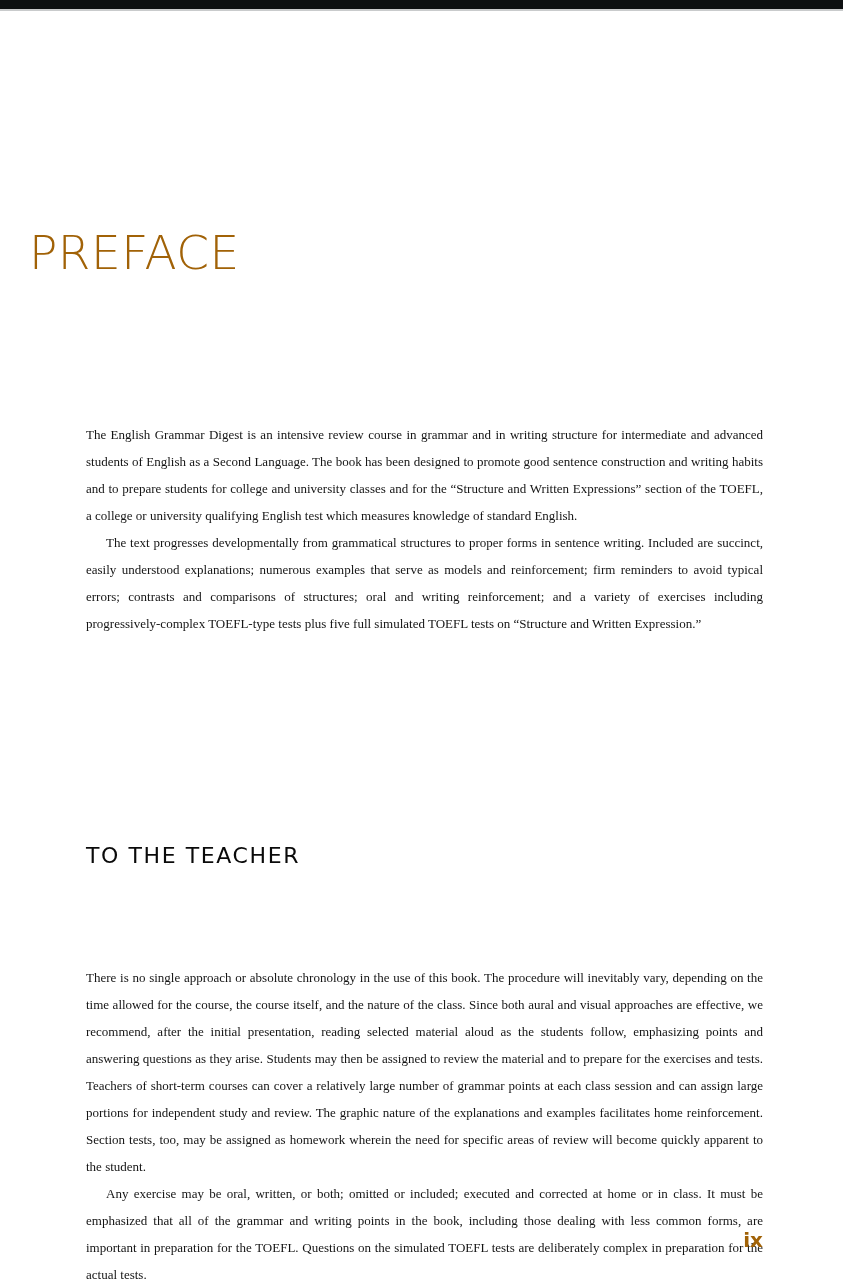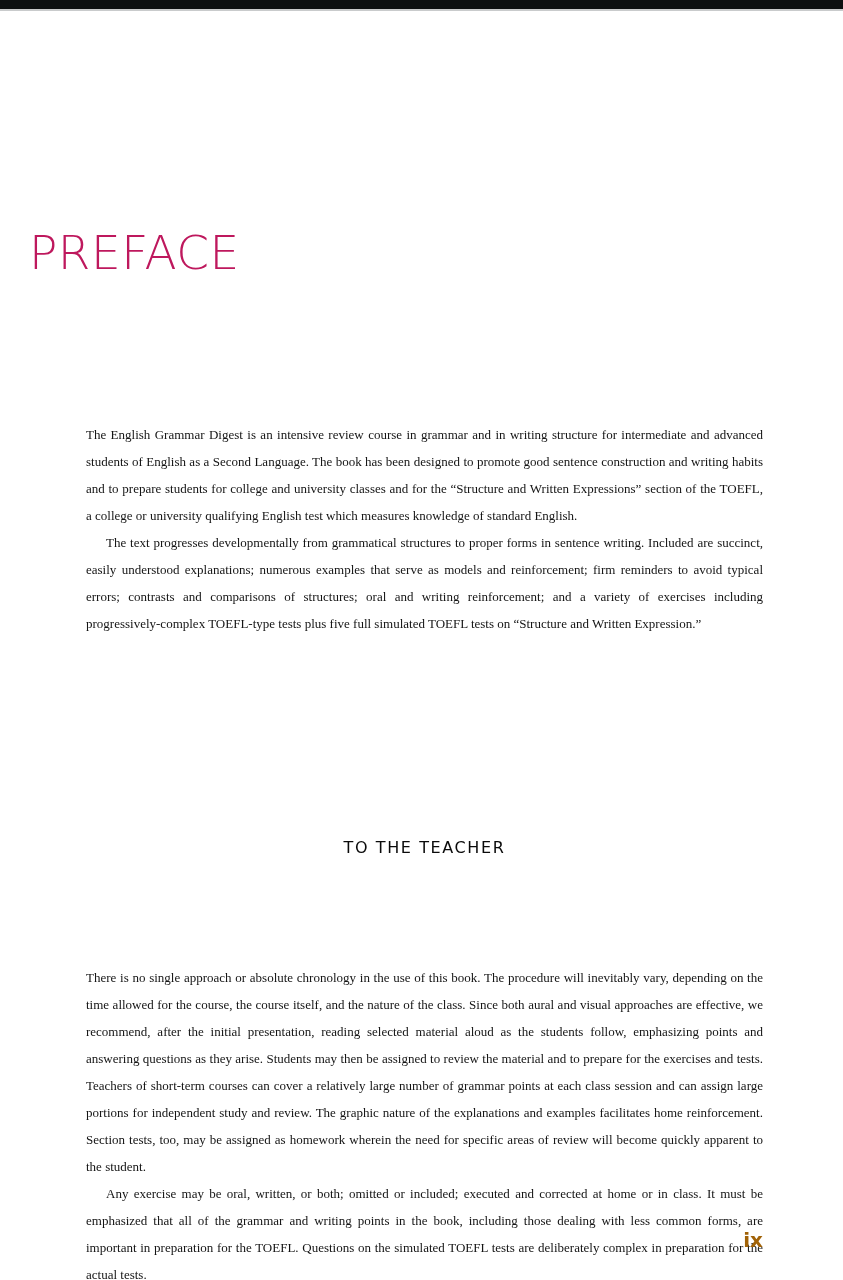--- a/index.html
+++ b/index.html
@@ -44,21 +44,21 @@
 
   
   .preface-title {
     position: absolute;
     left: 29px;
     top: 197px;
     font-family: "DejaVu Sans", "Liberation Sans", sans-serif;
     font-weight: 300;
     font-size: 47px;
     letter-spacing: 0.5px;
-    color: #be185d;
+    color: #a16207;
     line-height: 1.05;
     white-space: nowrap;
   }
 
   
   .text-column {
     position: absolute;
     left: 86px;
     top: 421px;
     width: 677px;
@@ -78,24 +78,24 @@
   p.body-par.no-indent {
     text-indent: 0;
   }
 
   
   .section-heading {
     position: absolute;
     left: 86px;
     top: 825px;
     width: 677px;
-    text-align: center;
+    text-align: left;
     font-family: "DejaVu Sans", "Liberation Sans", sans-serif;
     font-weight: 400;
-    font-size: 16px;
+    font-size: 22px;
     letter-spacing: 1.6px;
     color: #0a0a0a;
   }
 
   
   .text-column-2 {
     position: absolute;
     left: 86px;
     top: 916px;
     width: 677px;

